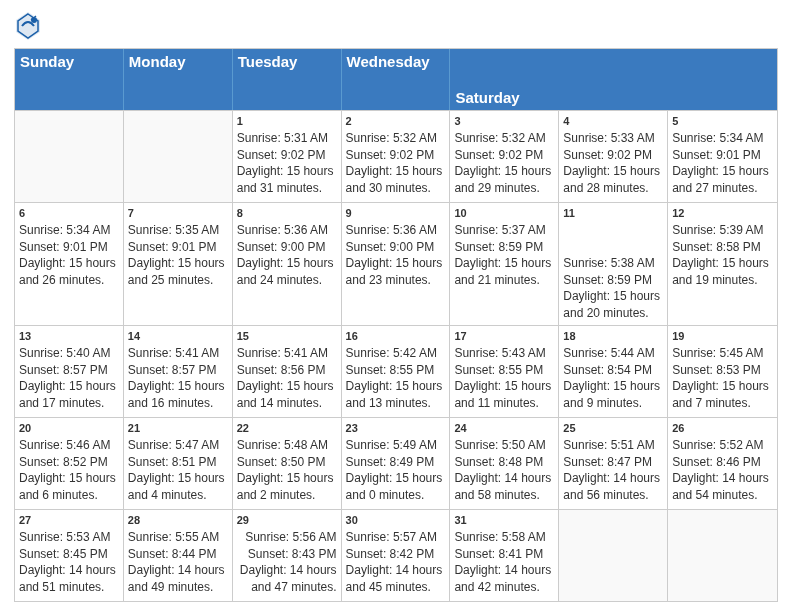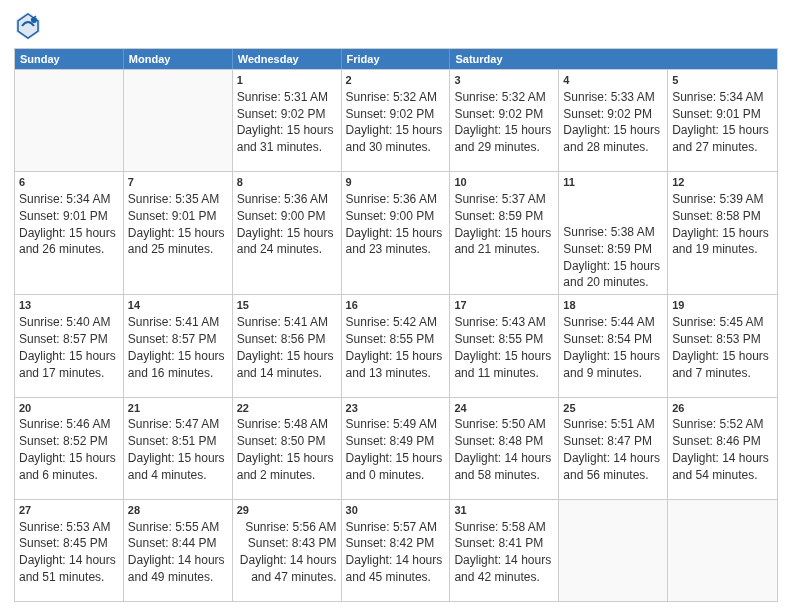--- a/index.html
+++ b/index.html
@@ -60,27 +60,27 @@
       flex-direction: column;
       border: 1px solid #ccc;
     }
     .cal-header-row {
       display: grid;
       grid-template-columns: repeat(7, 1fr);
       background: #3a7abf;
     }
     .cal-header-cell {
       color: #fff;
-      font-size: 11px;
+      font-size: 15px;
       font-weight: bold;
       padding: 4px 5px;
       border-right: 1px solid #5a9ad0;
       text-align: left;
     }
-    .cal-header-cell:last-child { border-right: none; }
+    .cal-header-cell:last-child { border-right: none; margin-top: 36px; }
     .cal-body {
       flex: 1;
       display: flex;
       flex-direction: column;
     }
     .cal-week {
       display: grid;
       grid-template-columns: repeat(7, 1fr);
       flex: 1;
       border-top: 1px solid #ccc;
@@ -129,22 +129,22 @@
     <div class="title-block">
       <div class="main-title"></div>
       <div class="subtitle"></div>
     </div>
   </div>
 
   <div class="calendar">
     <div class="cal-header-row">
     <div class="cal-header-cell">Sunday</div>
         <div class="cal-header-cell">Monday</div>
+        <div class="cal-header-cell">Tuesday</div>
         <div class="cal-header-cell">Wednesday</div>
-        <div class="cal-header-cell">Friday</div>
         <div class="cal-header-cell">Saturday</div>
       </div>
     <div class="cal-body">
     <div class="cal-week">
           <div class="cal-cell empty"></div>
           <div class="cal-cell empty"></div>
           <div class="cal-cell">
             <div class="day-num">1</div>
             <div class="day-info" style="white-space: pre-line;">Sunrise: 5:31 AM
 Sunset: 9:02 PM

